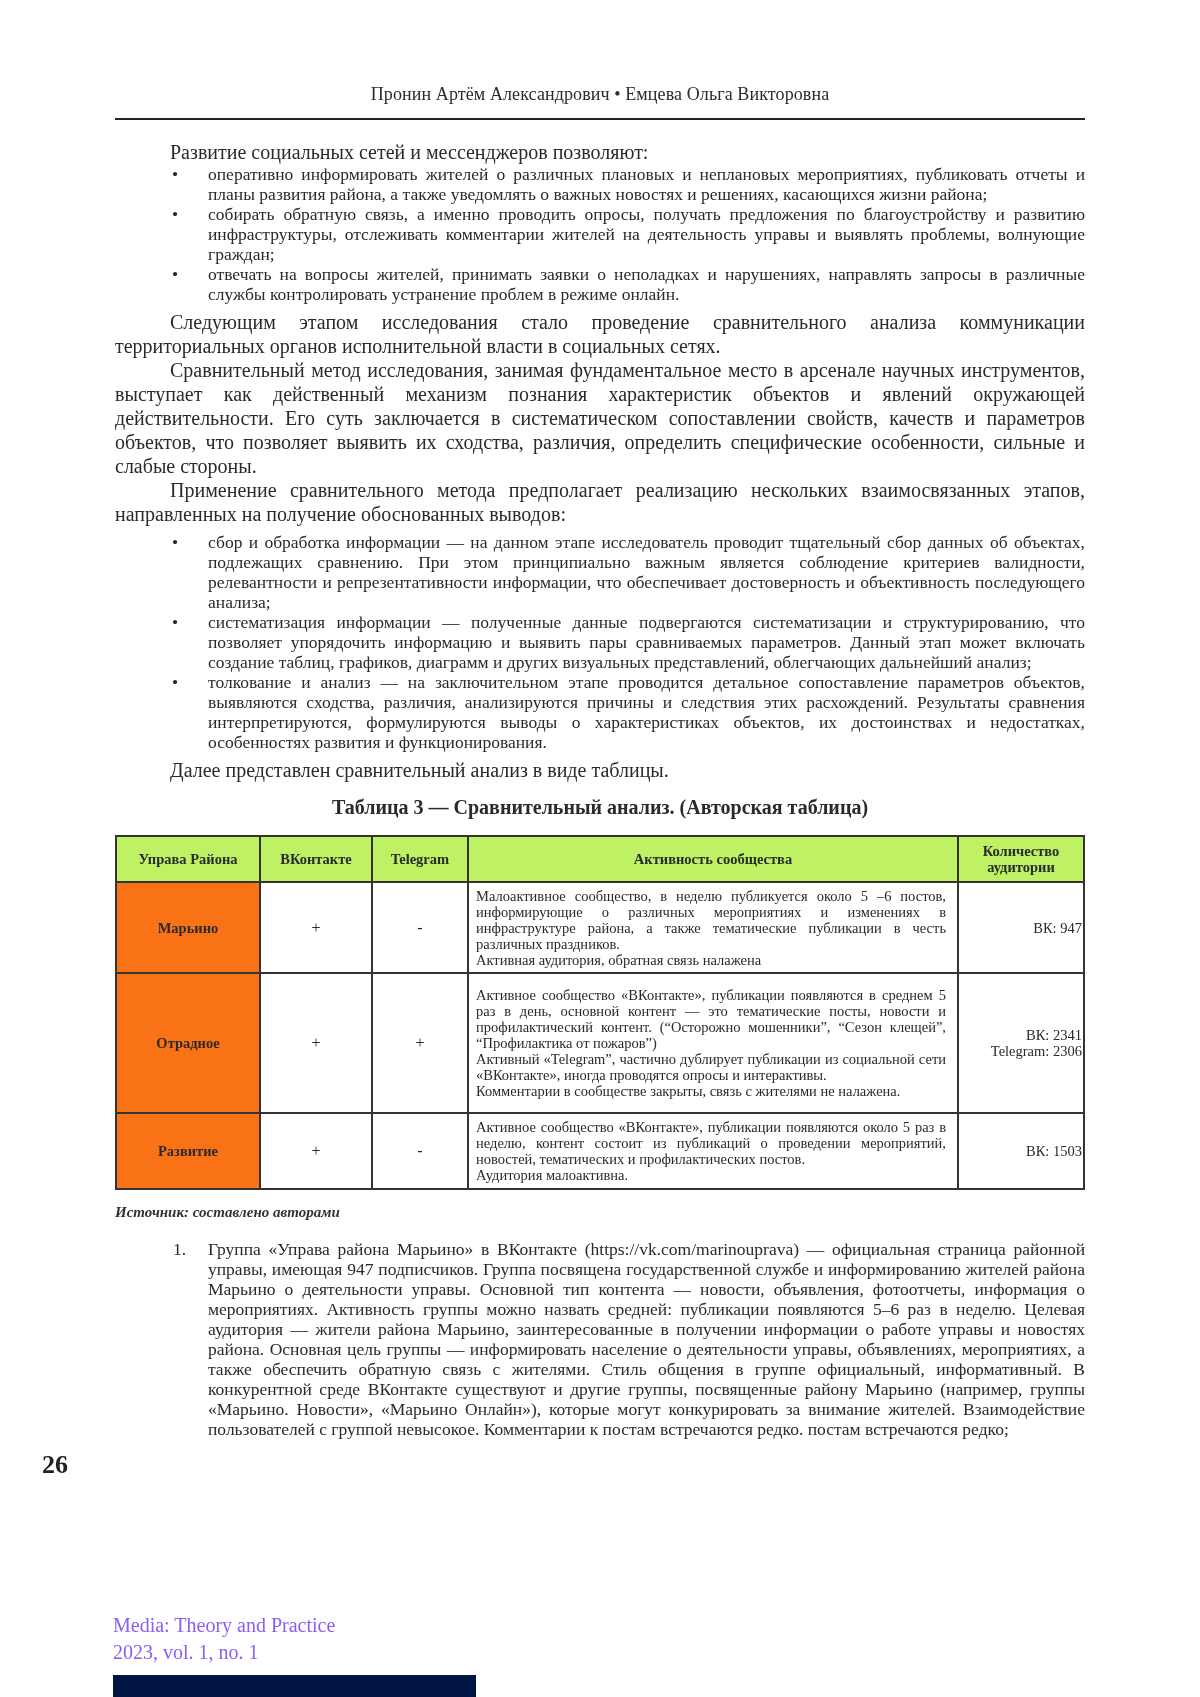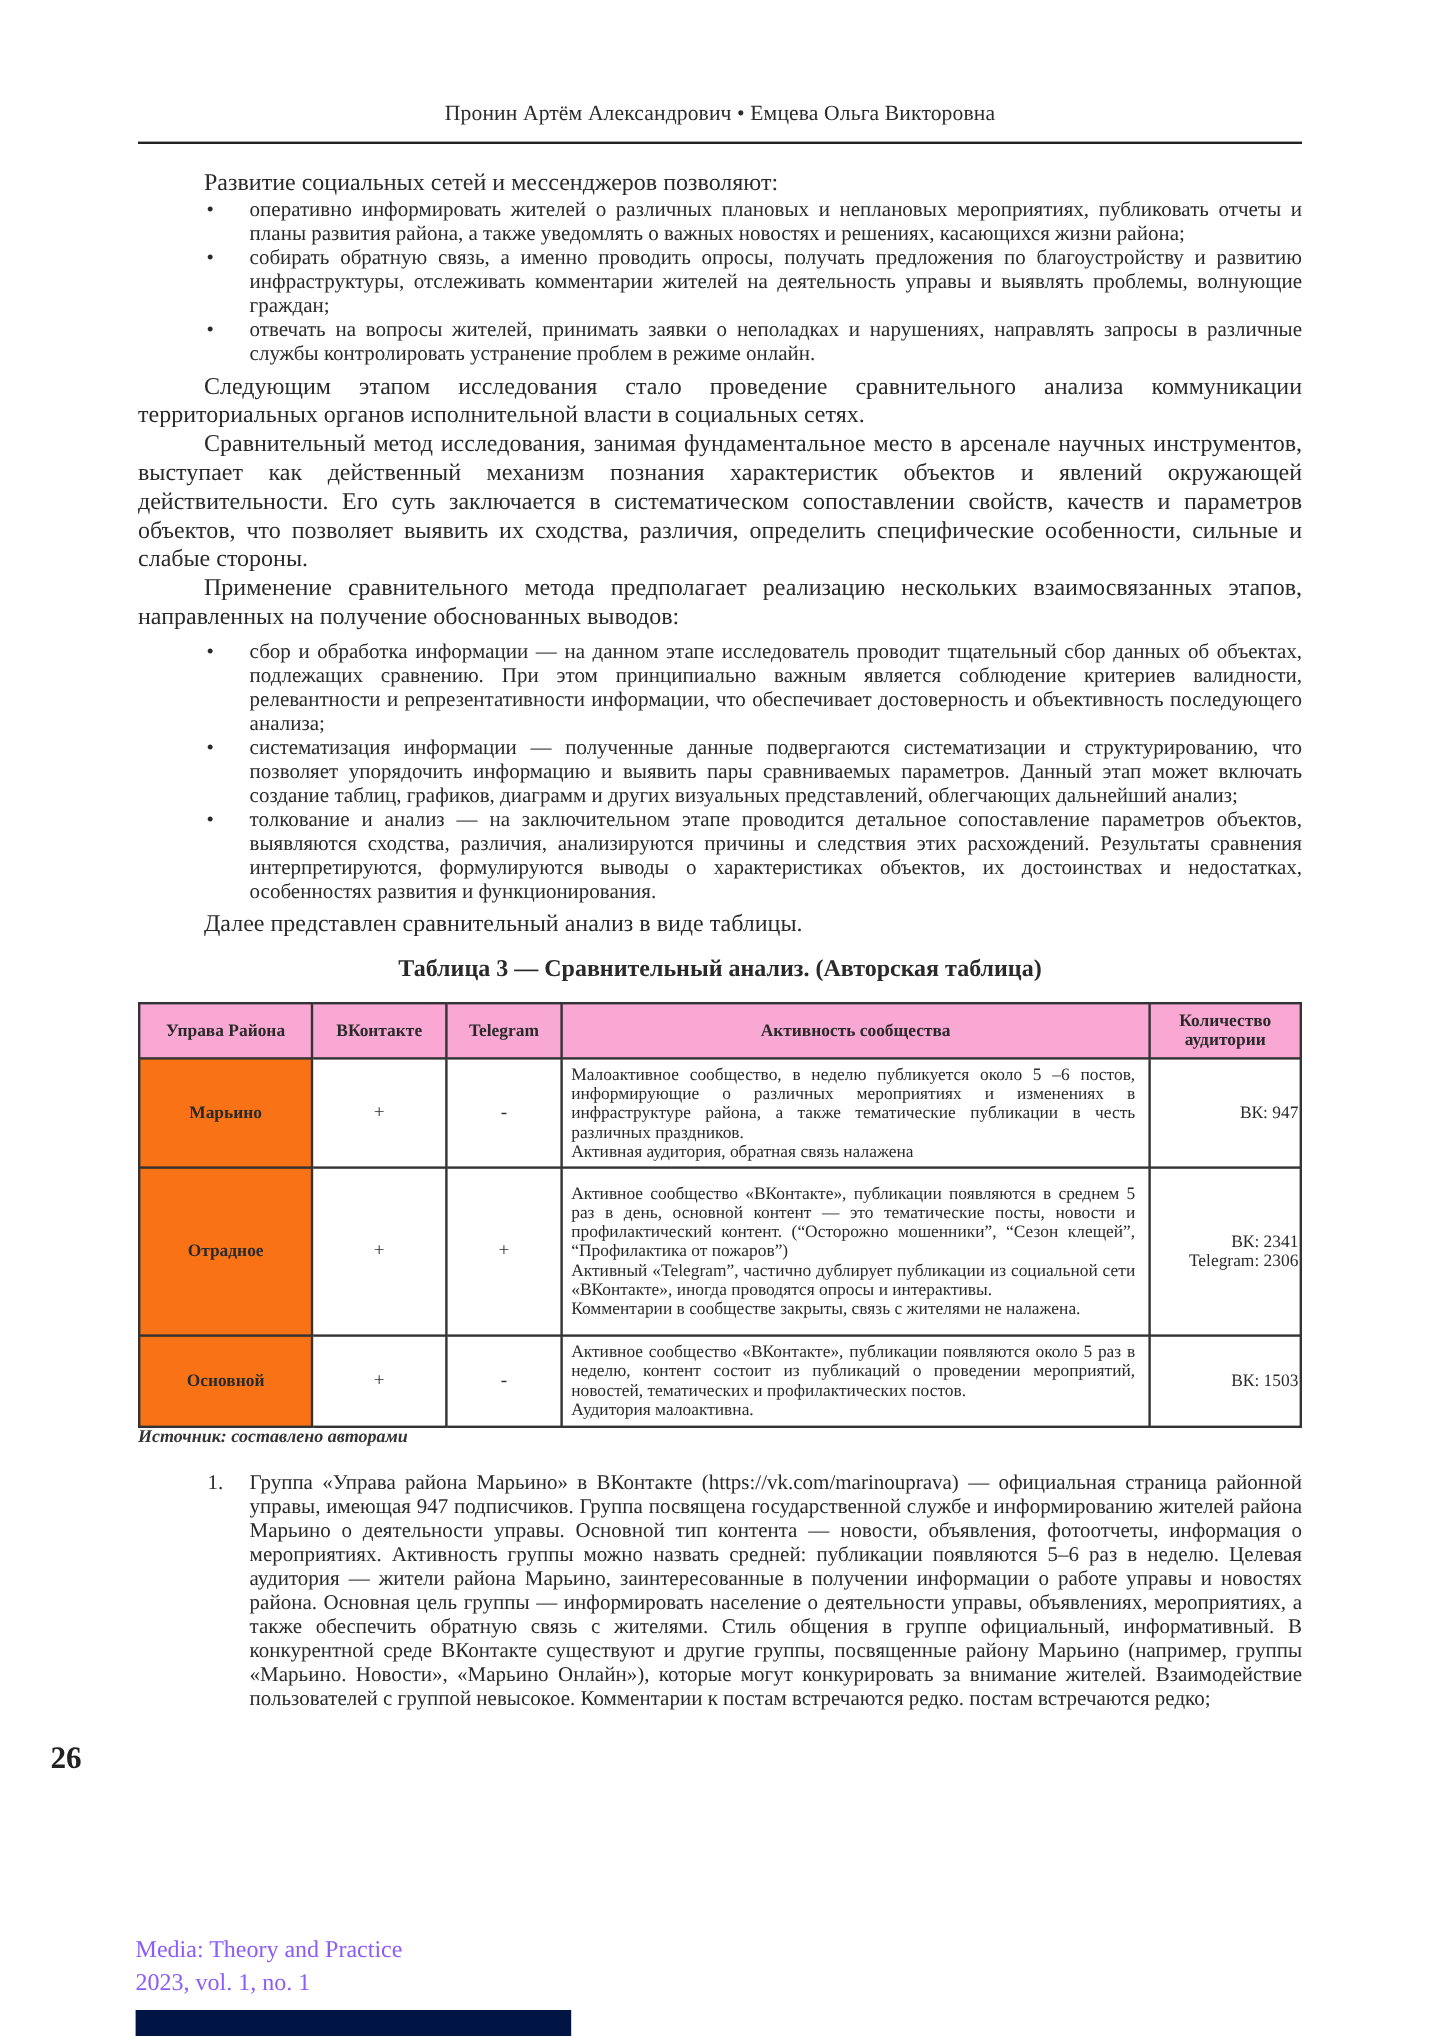--- a/index.html
+++ b/index.html
@@ -21,26 +21,26 @@
   ul.bullets li {
     position: relative; padding-left: 93px; font-size: 17.5px; line-height: 20px;
     text-align: justify;
   }
   ul.bullets li .bul { position: absolute; left: 57px; top: 0; }
   .gap-s { height: 6px; }
 
   .table-title { text-align: center; font-weight: bold; font-size: 20px; margin-top: 14px; margin-bottom: 16px; }
   table.cmp { border-collapse: collapse; width: 970px; font-size: 14.5px; line-height: 16px; }
   table.cmp th, table.cmp td { border: 2px solid #333; vertical-align: middle; }
-  table.cmp th { background: #f9a8d4; font-weight: bold; text-align: center; padding: 4px 4px; height: 36px; }
+  table.cmp th { background: #bef264; font-weight: bold; text-align: center; padding: 4px 4px; height: 36px; }
   table.cmp td.district { background: #f97316; font-weight: bold; text-align: center; width: 134px; }
   table.cmp td.mark { text-align: center; font-size: 16px; }
   table.cmp td.activity { text-align: justify; padding: 3px 11px 3px 7px; }
   table.cmp td.aud { text-align: right; width: 116px; }
-  .source-note { font-style: italic; font-weight: bold; font-size: 15px; margin-bottom: 14px; color: #333; }
+  .source-note { font-style: italic; font-weight: bold; font-size: 15px; margin-top: 14px; margin-bottom: 14px; color: #333; }
 
   ol.numbered { list-style: none; margin: 0; padding: 0; }
   ol.numbered li { position: relative; padding-left: 93px; font-size: 17.5px; line-height: 20px; text-align: justify; }
   ol.numbered li .num { position: absolute; left: 58px; top: 0; }
 
   .page-number { position: absolute; left: 42px; top: 1450px; font-weight: bold; font-size: 26px; color: #222; }
   .journal { position: absolute; left: 113px; top: 1612px; color: #8b5cf6; font-size: 20px; line-height: 27px; }
   .journal-bar { position: absolute; left: 113px; top: 1675px; width: 363px; height: 22px; background: #001543; }
 </style>
 </head>
@@ -102,21 +102,21 @@
           <div>Активное сообщество «ВКонтакте», публикации появляются в среднем 5 раз в день, основной контент — это тематические посты, новости и профилактический контент. (“Осторожно мошенники”, “Сезон клещей”, “Профилактика от пожаров”)</div>
           <div>Активный «Telegram”, частично дублирует публикации из социальной сети «ВКонтакте», иногда проводятся опросы и интерактивы.</div>
           <div>Комментарии в сообществе закрыты, связь с жителями не налажена.</div>
         </td>
         <td class="aud">
           <div>ВК: 2341</div>
           <div>Telegram: 2306</div>
         </td>
       </tr>
       <tr style="height:76px">
-        <td class="district">Основной</td>
+        <td class="district">Развитие</td>
         <td class="mark">+</td>
         <td class="mark">-</td>
         <td class="activity">
           <div>Активное сообщество «ВКонтакте», публикации появляются около 5 раз в неделю, контент состоит из публикаций о проведении мероприятий, новостей, тематических и профилактических постов.</div>
           <div>Аудитория малоактивна.</div>
         </td>
         <td class="aud">
           <div>ВК: 1503</div>
         </td>
       </tr>

